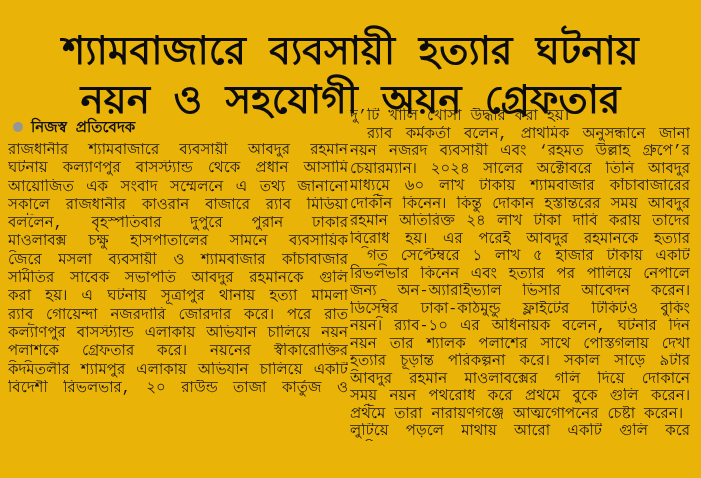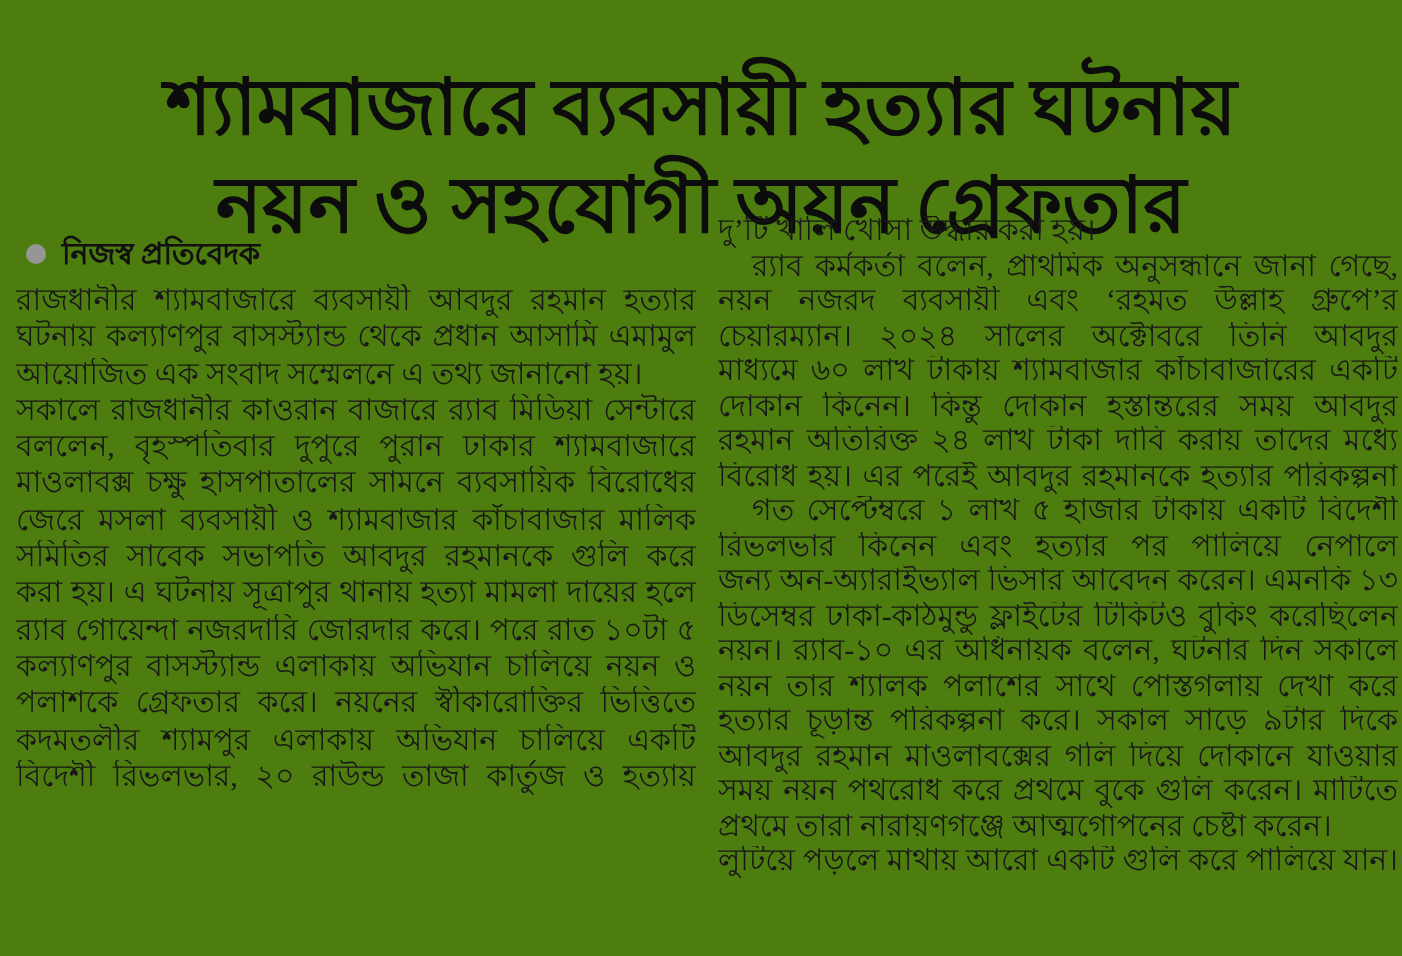--- a/index.html
+++ b/index.html
@@ -5,40 +5,40 @@
   html, body { margin: 0; padding: 0; }
   body {
     width: 701px; height: 478px;
     background: #ffffff;
     position: relative;
     overflow: hidden;
     font-family: "Liberation Serif", "DejaVu Serif", serif;
   }
   .page {
     position: absolute; inset: 0;
-    background: #4d7c0f;
+    background: #eab308;
+    font-family: Liberation Mono, monospace;
   }
   .headline {
     position: absolute;
     top: 4px; left: 0; width: 701px;
     text-align: center;
     font-weight: bold;
     color: #0c0c0c;
     font-size: 39px;
     line-height: 49px;
   }
   .headline .hl-line { display: block; }
   .columns {
     position: absolute;
     top: 108px; left: 8px;
     width: 691px;
     display: flex;
     gap: 2px;
     align-items: flex-start;
-    justify-content: space-between;
   }
   .col { flex: 0 0 auto; }
   .col-left  { width: 340px; }
   .col-right { width: 340px; }
   .byline {
     display: flex;
     align-items: center;
     gap: 8px;
     margin: 11px 0 7px 5px;
     font-weight: bold;

